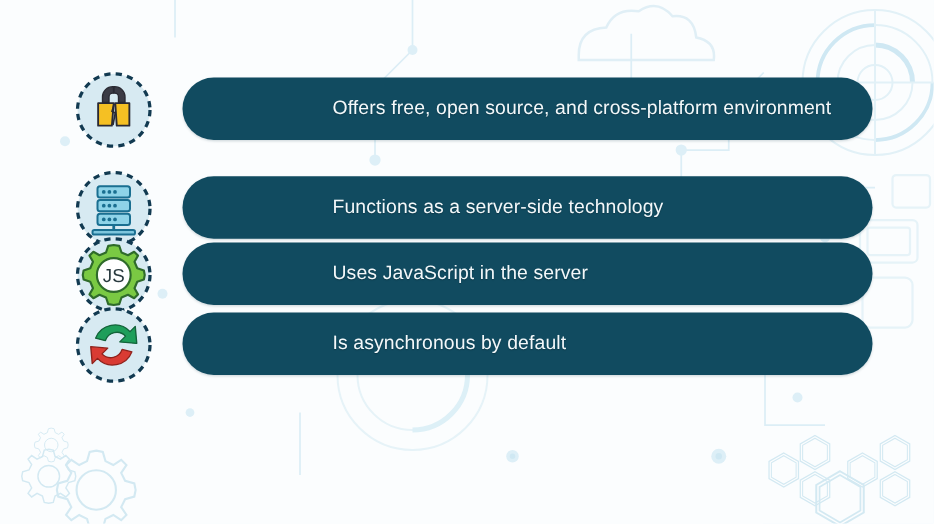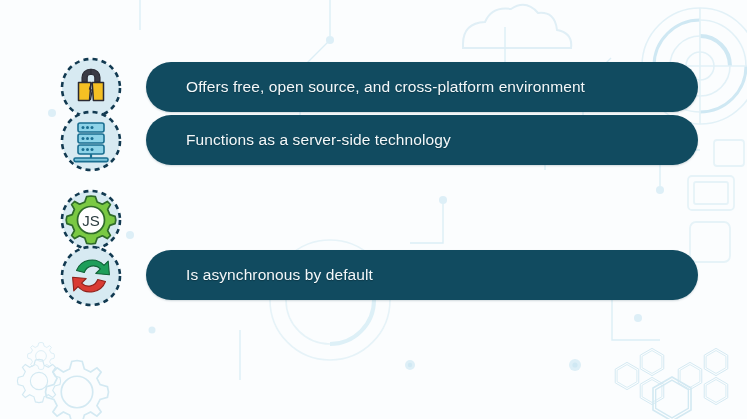--- a/index.html
+++ b/index.html
@@ -31,39 +31,39 @@
     width: 747px;
     height: 419px;
   }
   .row {
     position: absolute;
     left: 58px;
     height: 66px;
     width: 640px;
   }
   .row-0 { top: 55px; }
-  .row-1 { top: 108px; }
+  .row-1 { top: 134px; }
   .row-2 { top: 187px; }
   .row-3 { top: 243px; }
 
   
   .pill {
     position: absolute;
     left: 88px;
     top: 7px;
     width: 552px;
     height: 50px;
     background: #114B60;
     border-radius: 25px;
     display: flex;
     align-items: center;
     box-shadow: 0 1px 2px rgba(10,50,65,0.18);
   }
   .pill-text {
-    margin-left: 40px;
+    margin-left: 120px;
     color: #f3f8fa;
     font-size: 15.5px;
     font-weight: 400;
     letter-spacing: 0.1px;
     white-space: nowrap;
     text-shadow: 0 1px 1px rgba(0,0,0,0.25);
   }
 
   
   .badge {
@@ -247,20 +247,23 @@
                 <circle cx="34" cy="41.5" r="1.5"></circle>
             </g>
             <line x1="33" y1="46" x2="33" y2="50" stroke="#1a6f91" stroke-width="2.2"></line>
             <rect x="16" y="50" width="34" height="3.6" rx="1.5" fill="#7ec6dd"></rect>
           </g>
         </svg>
       </div>
     </div>
 
     <div class="row row-2">
+      <div class="pill">
+        <span class="pill-text">Uses JavaScript in the server</span>
+      </div>
       <div class="badge">
         <svg width="66" height="66" viewBox="0 0 66 66">
           <circle cx="33" cy="33" r="29" fill="#d7eaf2" stroke="#123a51" stroke-width="2.6" stroke-dasharray="5 4.2"></circle>
           <g transform="translate(33,33)">
             <path d="M0,-24 L4.4,-23.3 L6.2,-18 L11.4,-15.8 L16.3,-18.6 L19.4,-15.5 L16.6,-10.6 L18.8,-5.4 L24.1,-3.6 L24.8,0 L24.1,3.6 L18.8,5.4 L16.6,10.6 L19.4,15.5 L16.3,18.6 L11.4,15.8 L6.2,18 L4.4,23.3 L0,24 L-4.4,23.3 L-6.2,18 L-11.4,15.8 L-16.3,18.6 L-19.4,15.5 L-16.6,10.6 L-18.8,5.4 L-24.1,3.6 L-24.8,0 L-24.1,-3.6 L-18.8,-5.4 L-16.6,-10.6 L-19.4,-15.5 L-16.3,-18.6 L-11.4,-15.8 L-6.2,-18 L-4.4,-23.3 Z" fill="#7AC943" stroke="#2f6b2b" stroke-width="1.7" stroke-linejoin="round"></path>
             <circle r="13.5" fill="#ffffff" stroke="#2f6b2b" stroke-width="1.7"></circle>
             <text x="0" y="5.6" text-anchor="middle" font-family="&quot;Liberation Sans&quot;, sans-serif" font-size="15" font-weight="400" fill="#2a3b3f">JS</text>
           </g>
         </svg>
       </div>

